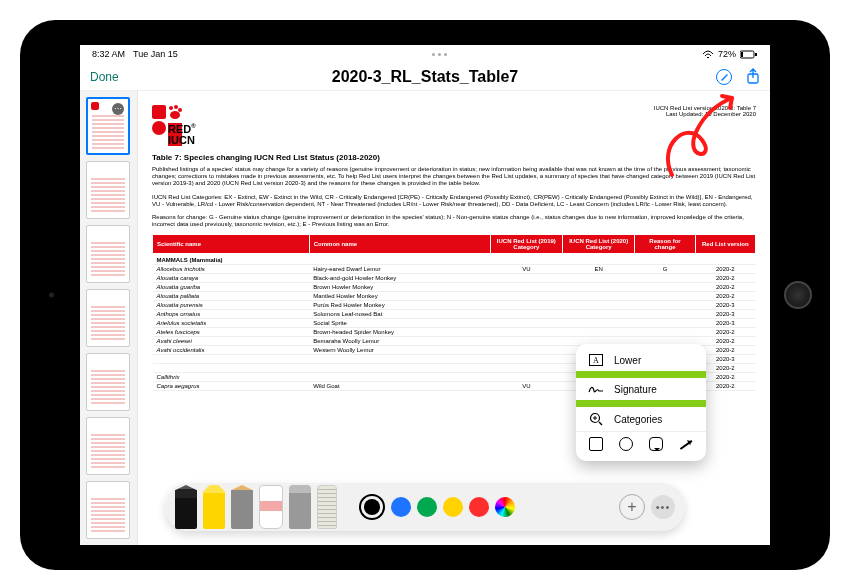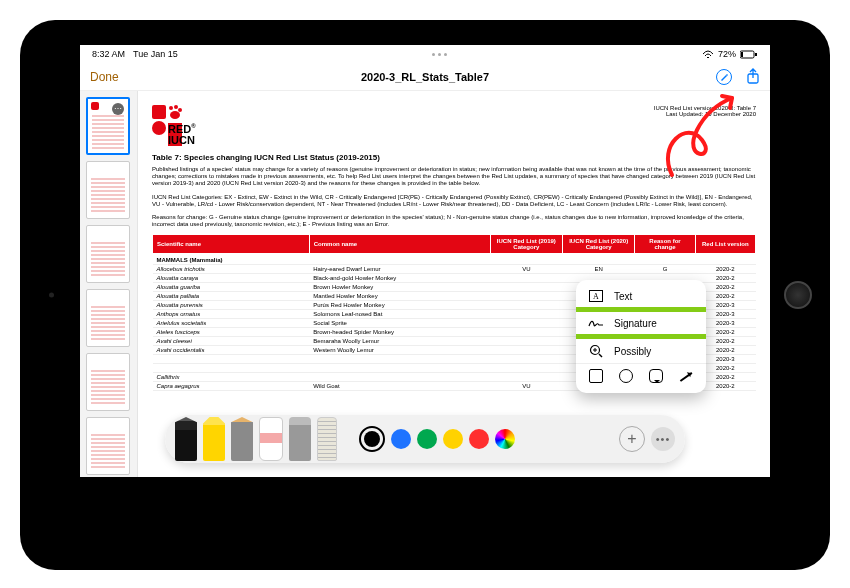--- a/index.html
+++ b/index.html
@@ -1,28 +1,28 @@
 <!DOCTYPE html>
 <html><head>
 <meta charset="utf-8">
 <style>
   * { box-sizing: border-box; margin: 0; padding: 0; }
   body { background: #fff; font-family: -apple-system, "Helvetica Neue", Arial, sans-serif; width:850px; height:588px; overflow:hidden; }
   .ipad-frame { position:absolute; top:20px; left:20px; width:810px; height:550px; background:#000; border-radius:35px; padding:25px 60px 25px 60px; }
   .home-button { position:absolute; right:18px; top:50%; transform:translateY(-50%); width:28px; height:28px; border:2px solid #444; border-radius:50%; background:radial-gradient(#333,#111); }
   .camera { position:absolute; left:29px; top:50%; transform:translateY(-50%); width:5px; height:5px; background:#222; border-radius:50%; }
-  .screen { background:#fff; width:690px; height:432px; border-radius:0; overflow:hidden; position:relative; font-size:9px; }
+  .screen { background:#fff; width:690px; height:500px; border-radius:0; overflow:hidden; position:relative; font-size:9px; }
   .status-bar { height:18px; display:flex; align-items:center; padding:0 12px; color:#000; font-size:9px; justify-content:space-between; }
   .status-left { display:flex; gap:8px; }
   .status-right { display:flex; gap:4px; align-items:center; }
   .dots { display:flex; gap:3px; justify-content:center;}
   .dots span{ width:3px;height:3px;background:#aaa;border-radius:50%;}
   .nav-bar { height:28px; display:flex; align-items:center; justify-content:space-between; padding:0 10px; border-bottom:1px solid #eee; }
-  .nav-left { color:#a16207; font-size:12px; font-weight:500; }
-  .nav-title { font-size:11px; font-weight:600; position:absolute; left:50%; transform:translateX(-50%); }
+  .nav-left { color:#0f766e; font-size:12px; font-weight:500; }
+  .nav-title { font-size:16px; font-weight:600; position:absolute; left:50%; transform:translateX(-50%); }
   .nav-right { display:flex; gap:14px; align-items:center; }
   .icon-markup { width:16px; height:16px; border:1.5px solid #007AFF; border-radius:50%; display:flex; align-items:center; justify-content:center; color:#007AFF; font-size:10px;}
   .icon-share { color:#007AFF; }
   .content { display:flex; height:454px; }
   .thumb-rail { width:58px; background:#f3f3f3; border-right:1px solid #e4e4e4; padding:6px; overflow:hidden; display:flex; flex-direction:column; gap:6px;}
   .thumb { width:44px; height:58px; background:#fff; border:1px solid #ccc; border-radius:2px; position:relative; }
   .thumb.selected { border:2px solid #007AFF; }
   .thumb .bars { position:absolute; top:16px; left:4px; right:4px; bottom:4px; background:repeating-linear-gradient(#f4c6c6 0 2px, #fff 2px 4px);}
   .thumb .redlogo{ position:absolute; top:3px; left:3px; width:8px;height:8px;background:#E30613;border-radius:2px;}
   .thumb .ellips { position:absolute; top:4px; right:4px; width:12px;height:12px;background:#666;border-radius:50%;color:#fff;font-size:8px;text-align:center;line-height:12px;}
@@ -42,21 +42,21 @@
   table { width:100%; border-collapse:collapse; margin-top:6px; font-size:6px; }
   thead th { background:#E30613; color:#fff; font-weight:700; padding:3px 4px; text-align:left; border:1px solid #fff;}
   thead th.center{ text-align:center;}
   tbody td { padding:1px 4px; border-bottom:1px solid #eee; }
   tbody td.center{text-align:center;}
   tbody tr.section td{ font-weight:700; padding-top:3px;}
   tbody td.sci{ font-style:italic;}
   
   .popover { position:absolute; right:64px; bottom:84px; width:130px; background:#fff; border-radius:10px; box-shadow:0 6px 16px rgba(0,0,0,.25); padding:5px 0; font-size:10px;}
   .popover-row { display:flex; align-items:center; gap:10px; padding:5px 12px; }
-  .popover-row + .popover-row { border-top:5px solid #84cc16;}
+  .popover-row + .popover-row { border-top:7px solid #84cc16;}
   .pop-icon { width:16px; display:flex; justify-content:center;}
   .shape-row { display:flex; gap:10px; padding:5px 10px; border-top:1px solid #eee; justify-content:space-around;}
   .shape-row span{ width:14px;height:14px; border:1.5px solid #000; display:inline-block;}
   .shape-row .sq{ border-radius:2px;}
   .shape-row .ci{ border-radius:50%;}
   .shape-row .bu{ border-radius:4px; position:relative;}
   .shape-row .bu:after{content:""; position:absolute; bottom:-4px;left:4px;width:0;height:0;border:3px solid transparent;border-top-color:#000;}
   .shape-row .ar{ border:none; position:relative;}
   .shape-row .ar:before{content:"";position:absolute;width:14px;height:1.5px;background:#000;top:7px;transform:rotate(-35deg);}
   .shape-row .ar:after{content:"";position:absolute;right:-1px;top:1px;width:0;height:0;border:3px solid transparent;border-left-color:#000;transform:rotate(-35deg);}
@@ -175,21 +175,21 @@
                 </div>
               </div>
             </div>
           </div>
           <div class="version-box">
             <div>IUCN Red List version 2020-3: Table 7</div>
             <div>Last Updated: 10 December 2020</div>
           </div>
         </div>
 
-        <h4>Table 7: Species changing IUCN Red List Status (2019-2015)</h4>
+        <h4>Table 7: Species changing IUCN Red List Status (2018-2020)</h4>
         <p class="small">Published listings of a species' status may change for a variety of reasons (genuine improvement or deterioration in status; new information being available that was not known at the time of the previous assessment; taxonomic changes; corrections to mistakes made in previous assessments, etc. To help Red List users interpret the changes between the Red List updates, a summary of species that have changed category between 2019 (IUCN Red List version 2019-3) and 2020 (IUCN Red List version 2020-3) and the reasons for these changes is provided in the table below.</p>
         <p class="small" style="margin-top:6px">IUCN Red List Categories:  EX - Extinct, EW - Extinct in the Wild, CR - Critically Endangered [CR(PE) - Critically Endangered (Possibly Extinct), CR(PEW) - Critically Endangered (Possibly Extinct in the Wild)], EN - Endangered, VU - Vulnerable, LR/cd - Lower Risk/conservation dependent, NT - Near Threatened (includes LR/nt - Lower Risk/near threatened), DD - Data Deficient, LC - Least Concern (includes LR/lc - Lower Risk, least concern).</p>
         <p class="small" style="margin-top:6px">Reasons for change:  G - Genuine status change (genuine improvement or deterioration in the species' status); N - Non-genuine status change (i.e., status changes due to new information, improved knowledge of the criteria, incorrect data used previously, taxonomic revision, etc.); E - Previous listing was an Error.</p>
 
         <table>
           <thead>
             <tr>
               <th style="width:26%">Scientific name</th>
               <th style="width:30%">Common name</th>
               <th class="center" style="width:12%">IUCN Red List (2019) Category</th>
@@ -326,39 +326,39 @@
     </svg>
 
     <div class="popover">
       <div class="popover-row">
         <span class="pop-icon">
             <svg width="14" height="12">
               <rect x="0.5" y="0.5" width="13" height="11" stroke="#000" fill="none"></rect>
               <text x="4" y="9" font-size="8" font-family="serif">A</text>
             </svg>
           </span>
-        <span>Text</span>
+        <span>Lower</span>
       </div>
       <div class="popover-row">
         <span class="pop-icon">
             <svg width="16" height="12">
               <path d="M1 9 C3 3,5 3,6 8 C7 11,9 4,11 8 L15 8" stroke="#000" fill="none" stroke-width="1.2"></path>
             </svg>
           </span>
         <span>Signature</span>
       </div>
       <div class="popover-row">
         <span class="pop-icon">
             <svg width="14" height="14">
               <circle cx="6" cy="6" r="4.5" stroke="#000" fill="none" stroke-width="1.2"></circle>
               <path d="M4 6 H8 M6 4 V8" stroke="#000"></path>
               <path d="M10 10 L13 13" stroke="#000" stroke-width="1.4"></path>
             </svg>
           </span>
-        <span>Possibly</span>
+        <span>Categories</span>
       </div>
       <div class="shape-row">
         <span class="sq"></span>
         <span class="ci"></span>
         <span class="bu"></span>
         <span class="ar"></span>
       </div>
     </div>
 
     <div class="markup-toolbar">

